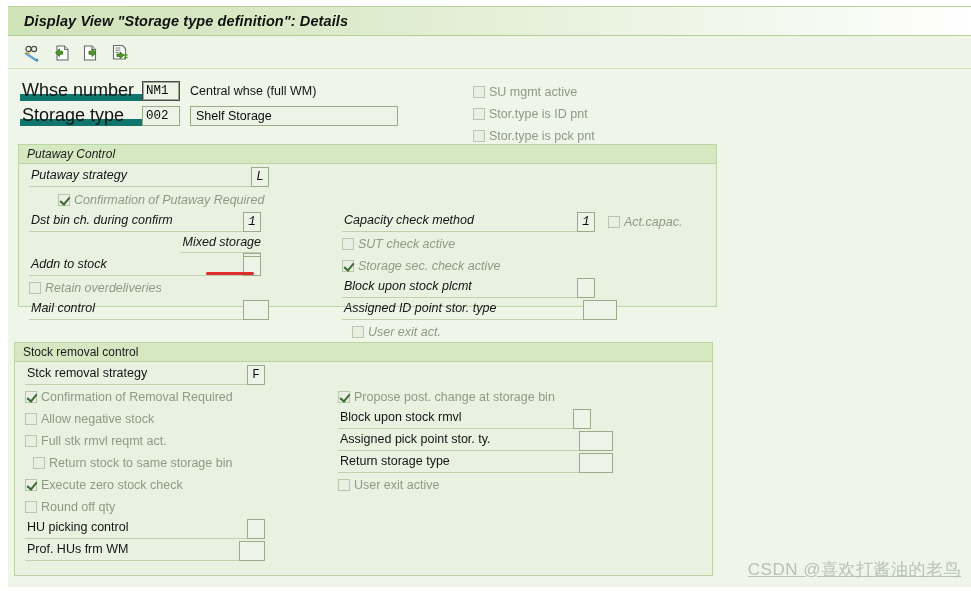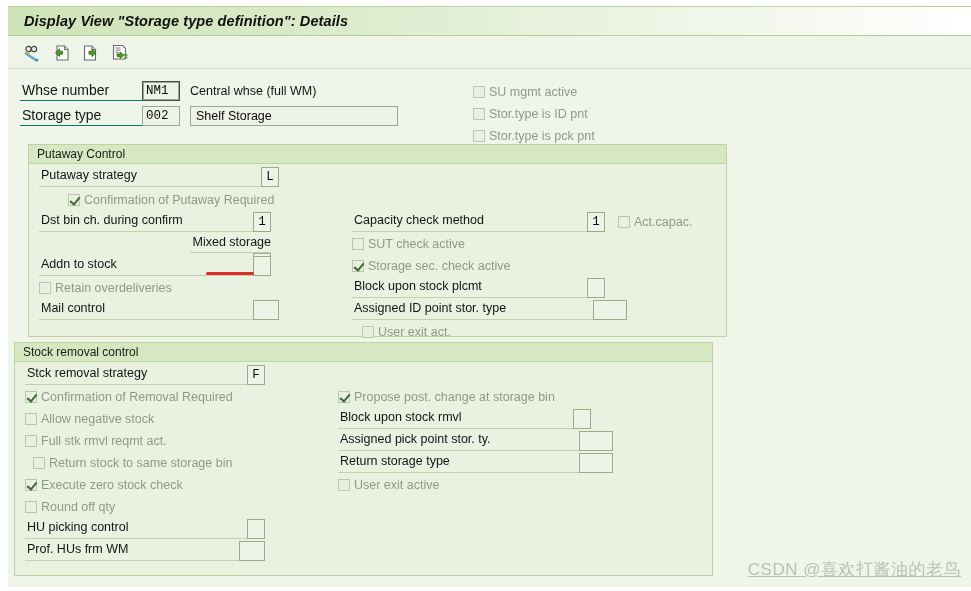--- a/index.html
+++ b/index.html
@@ -69,22 +69,22 @@
   }
 
   
   .hdr { position: absolute; left: 20px; top: 80px; }
   .hdr-row {
     display: flex; align-items: center;
     height: 21px; margin-bottom: 4px;
   }
   .hdr-label {
     width: 122px;
-    font-size: 14px; color: #141414;
-    border-bottom: 1px solid #0f766e;
+    font-size: 18px; color: #141414;
+    border-bottom: 7px solid #0f766e;
     height: 21px; line-height: 20px;
     padding-left: 2px;
   }
   .ibox {
     height: 20px;
     background: #edf3e6;
     border: 1px solid #9aab8c;
     font-family: "Liberation Mono", monospace;
     font-size: 12.5px;
     color: #0b0b0b;
@@ -294,21 +294,21 @@
       <span class="cb-label dim">Stor.type is ID pnt</span>
     </div>
 
     <div class="chk-line">
       <span class="cb disabled"></span>
       <span class="cb-label dim">Stor.type is pck pnt</span>
     </div>
 
   </div>
 
-  <div class="group" style="left:28px; top:144px; width:699px; height:193px;">
+  <div class="group" style="left:18px; top:144px; width:699px; height:163px;font-style:italic;">
 
     <div class="group-hdr">Putaway Control</div>
 
     <div class="group-body">
 
       <div class="frow" style="left:10px; top:2px; width:240px;">
         <span class="flabel">Putaway strategy</span>
         <span class="fbox w1">L</span>
       </div>
 

